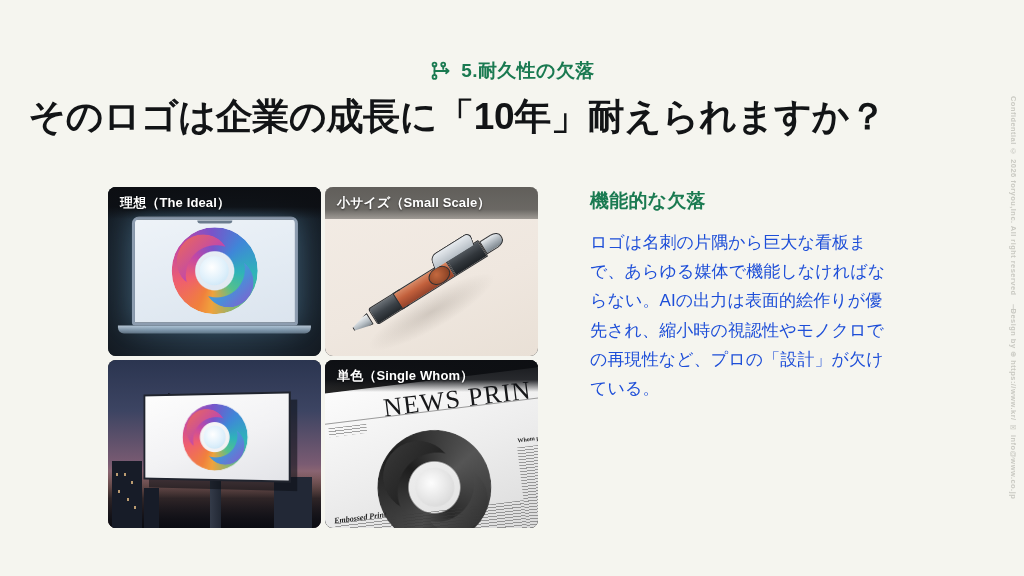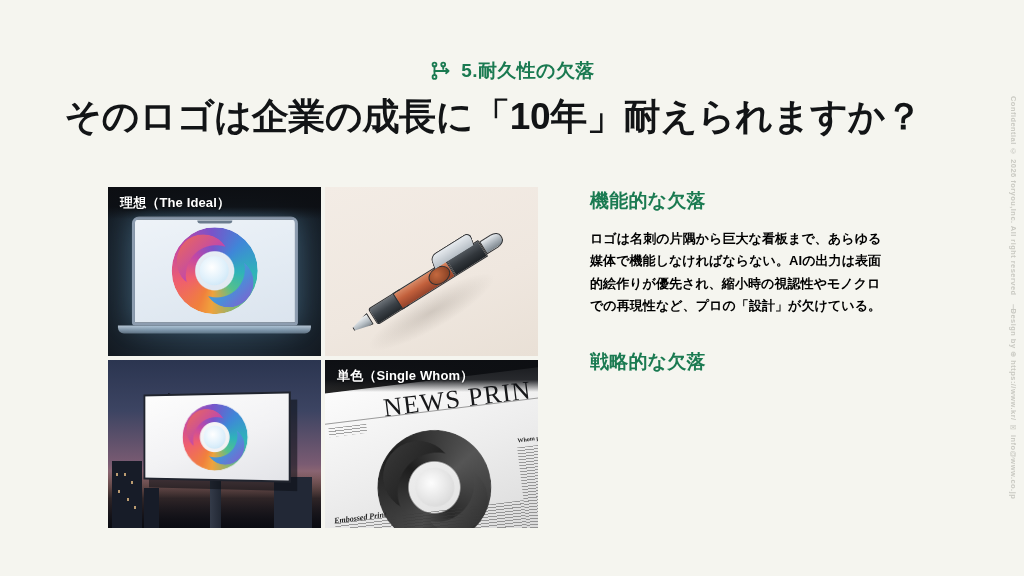--- a/index.html
+++ b/index.html
@@ -52,40 +52,40 @@
     position: absolute;
     top: 92px;
     left: 0;
     width: 914px;
     text-align: center;
     font-size: 37px;
     font-weight: 700;
     letter-spacing: -.01em;
     color: #121416;
     white-space: nowrap;
-    margin-left: 36px;
   }
 
   
   .grid {
     position: absolute;
     left: 108px;
     top: 187px;
     width: 430px;
     height: 341px;
     display: grid;
     grid-template-columns: 1fr 1fr;
     grid-template-rows: 1fr 1fr;
     gap: 4px;
   }
 
   .cell {
     position: relative;
     overflow: hidden;
     background: #1a1d22;
+    border-radius: 8px;
   }
 
   .cell-caption {
     position: absolute;
     top: 0;
     left: 0;
     right: 0;
     z-index: 5;
     padding: 7px 10px 7px 12px;
     font-size: 13px;
@@ -388,24 +388,24 @@
   }
   .block + .block { margin-top: 32px; }
   .block-title {
     font-size: 19px;
     font-weight: 700;
     color: #1a7a51;
     margin-bottom: 14px;
     letter-spacing: .01em;
   }
   .block-body {
-    font-size: 13px;
-    font-weight: 700;
+    font-size: 17px;
+    font-weight: 400;
     line-height: 1.72;
-    color: #000000;
+    color: #1d4ed8;
     letter-spacing: .005em;
   }
 
   
   .vcredit {
     position: absolute;
     right: 3px;
     top: 96px;
     width: 16px;
     height: 392px;
@@ -472,20 +472,21 @@
           <div class="pen-tip"></div>
           <div class="pen-grip"></div>
           <div class="pen-ring"></div>
           <div class="pen-barrel"></div>
           <div class="pen-button"></div>
           <div class="pen-top"></div>
           <div class="pen-knob"></div>
           <div class="pen-clip"></div>
         </div>
       </div>
+      <div class="cell-caption cap-scrim-gray">小サイズ（Small Scale）</div>
     </div>
 
     <div class="cell">
       <div class="scene-billboard">
         <div class="bb-skyline"></div>
         <div class="bb-building bb-b1">
           <span class="bb-win" style="left:14%;top:18%"></span>
           <span class="bb-win" style="left:38%;top:18%"></span>
           <span class="bb-win" style="left:62%;top:30%"></span>
           <span class="bb-win" style="left:20%;top:44%"></span>
@@ -540,21 +541,20 @@
     </div>
   </div>
 
   <div class="right-col">
     <section class="block">
       <h2 class="block-title">機能的な欠落</h2>
       <p class="block-body">ロゴは名刺の片隅から巨大な看板まで、あらゆる媒体で機能しなければならない。AIの出力は表面的絵作りが優先され、縮小時の視認性やモノクロでの再現性など、プロの「設計」が欠けている。</p>
     </section>
 
     <section class="block">
-      <h2 class="block-title">戦略的な欠落</h2>
     </section>
   </div>
 
   <div class="vcredit">
     <span class="vcredit-text">Confidential  © 2026 foryou,Inc. All right reserved ｜ Design by ⊕ https://www.kr/ ✉ info@www.co.jp</span>
   </div>
 
 </div>
 
 </body></html>

